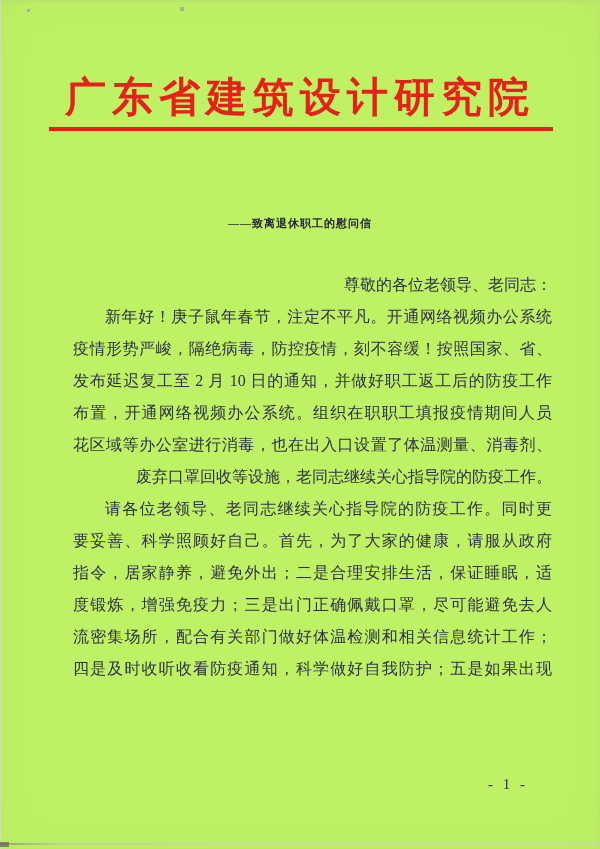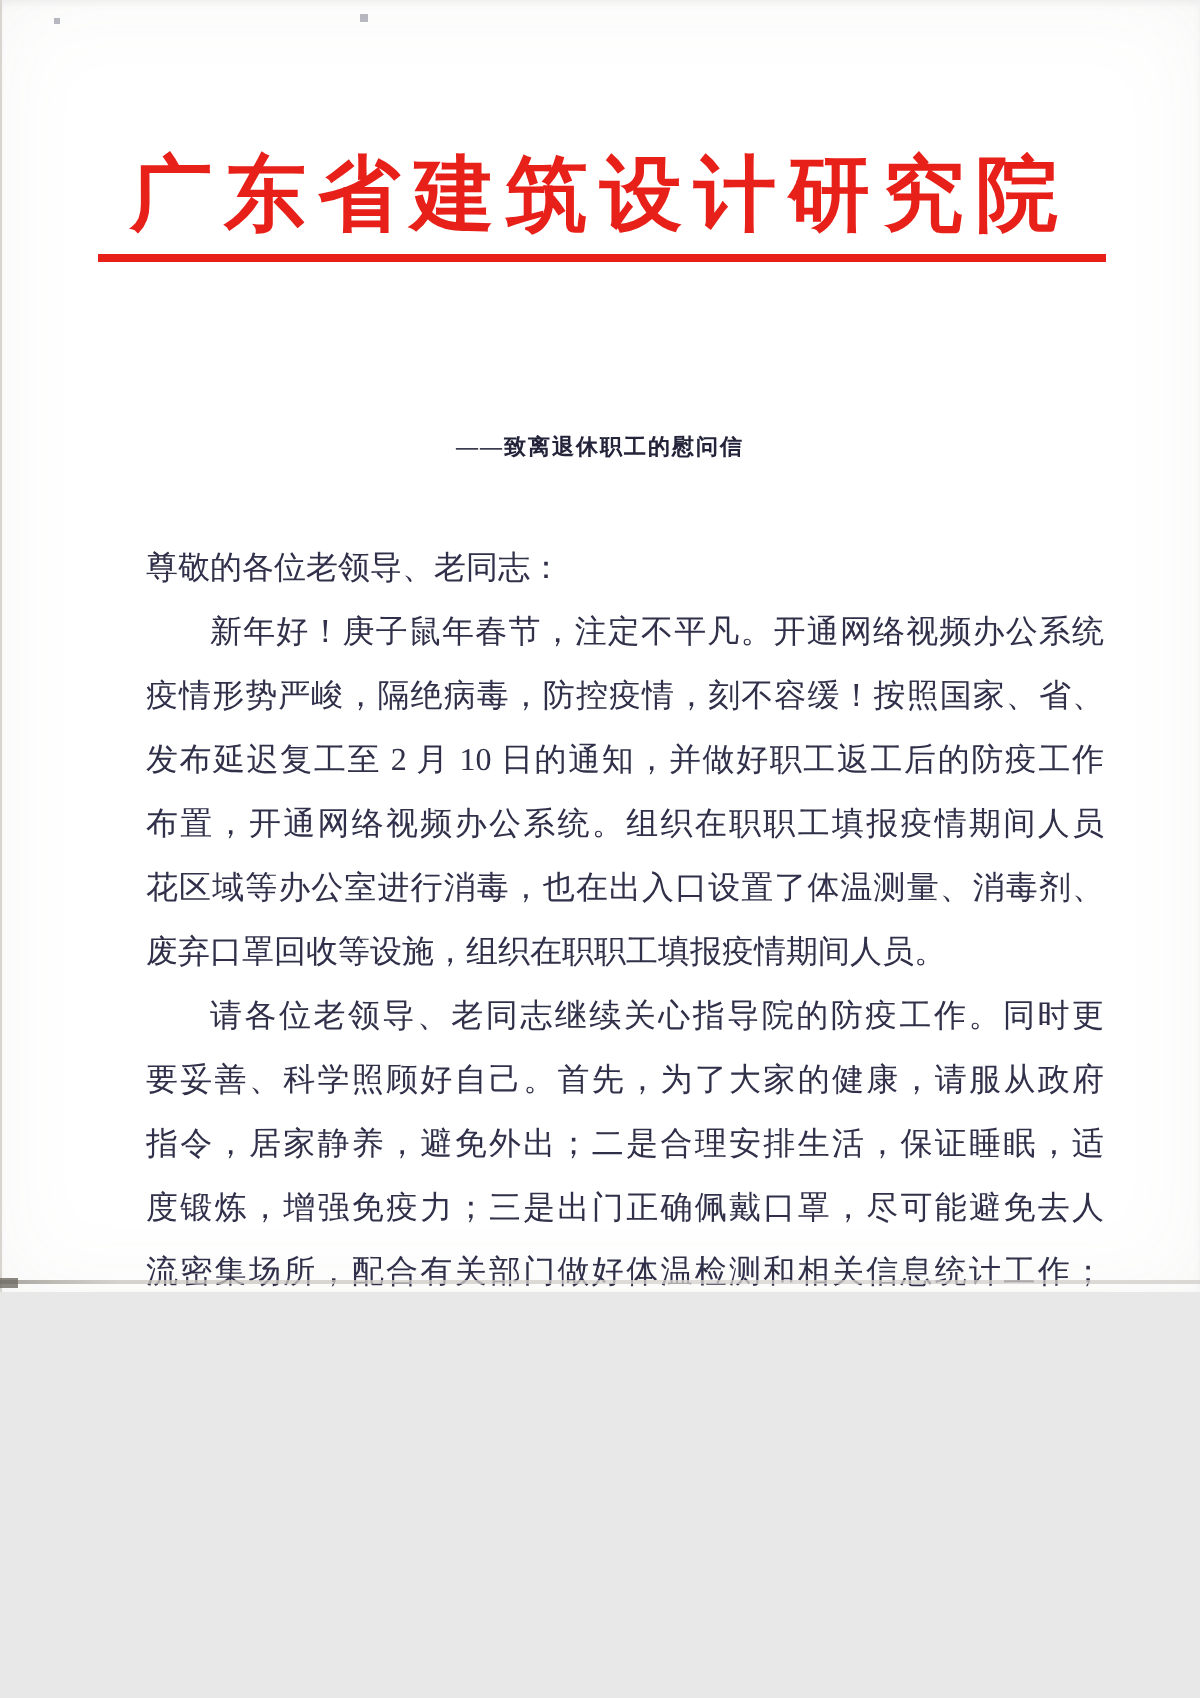--- a/index.html
+++ b/index.html
@@ -3,23 +3,23 @@
 <meta charset="utf-8">
 <style>
   html, body {
     margin: 0;
     padding: 0;
     background: #e8e8e8;
   }
   .scan-page {
     position: relative;
     width: 600px;
-    height: 646px;
+    height: 849px;
     margin: 0 auto;
-    background: #ffffff;
+    background: #bef264;
     overflow: hidden;
     box-shadow: inset 0 0 45px rgba(120,115,105,0.06), inset 0 2px 3px rgba(150,150,150,0.10);
     font-family: "Liberation Serif", "DejaVu Serif", serif;
   }
   
   .letterhead {
     position: absolute;
     top: 70px;
     left: 0;
     width: 100%;
@@ -69,21 +69,21 @@
     position: absolute;
     top: 269px;
     left: 73px;
     width: 479px;
     font-size: 16px;
     line-height: 32px;
     color: var(--ink, #30304a);
   }
   .bline {
     white-space: nowrap;
-    text-align: left;
+    text-align: right;
   }
   .bline.just {
     white-space: normal;
     text-align: justify;
     text-align-last: justify;
   }
   .bline.indent {
     padding-left: 32px;
   }
   
@@ -145,26 +145,27 @@
 
   <div class="doc-subtitle">——致离退休职工的慰问信</div>
 
   <div class="body-text">
       <div class="bline">尊敬的各位老领导、老同志：</div>
       <div class="bline indent just">新年好！庚子鼠年春节，注定不平凡。开通网络视频办公系统</div>
       <div class="bline just">疫情形势严峻，隔绝病毒，防控疫情，刻不容缓！按照国家、省、</div>
       <div class="bline just">发布延迟复工至 2 月 10 日的通知，并做好职工返工后的防疫工作</div>
       <div class="bline just">布置，开通网络视频办公系统。组织在职职工填报疫情期间人员</div>
       <div class="bline just">花区域等办公室进行消毒，也在出入口设置了体温测量、消毒剂、</div>
-      <div class="bline">废弃口罩回收等设施，组织在职职工填报疫情期间人员。</div>
+      <div class="bline">废弃口罩回收等设施，老同志继续关心指导院的防疫工作。</div>
       <div class="bline indent just">请各位老领导、老同志继续关心指导院的防疫工作。同时更</div>
       <div class="bline just">要妥善、科学照顾好自己。首先，为了大家的健康，请服从政府</div>
       <div class="bline just">指令，居家静养，避免外出；二是合理安排生活，保证睡眠，适</div>
       <div class="bline just">度锻炼，增强免疫力；三是出门正确佩戴口罩，尽可能避免去人</div>
       <div class="bline just">流密集场所，配合有关部门做好体温检测和相关信息统计工作；</div>
+      <div class="bline just">四是及时收听收看防疫通知，科学做好自我防护；五是如果出现</div>
     </div>
 
   <div class="page-number">- 1 -</div>
 
   <div class="scan-edge-left"></div>
   <div class="scan-edge-bottom"></div>
   <div class="scan-corner-mark"></div>
 </div>
 
 </body></html>

